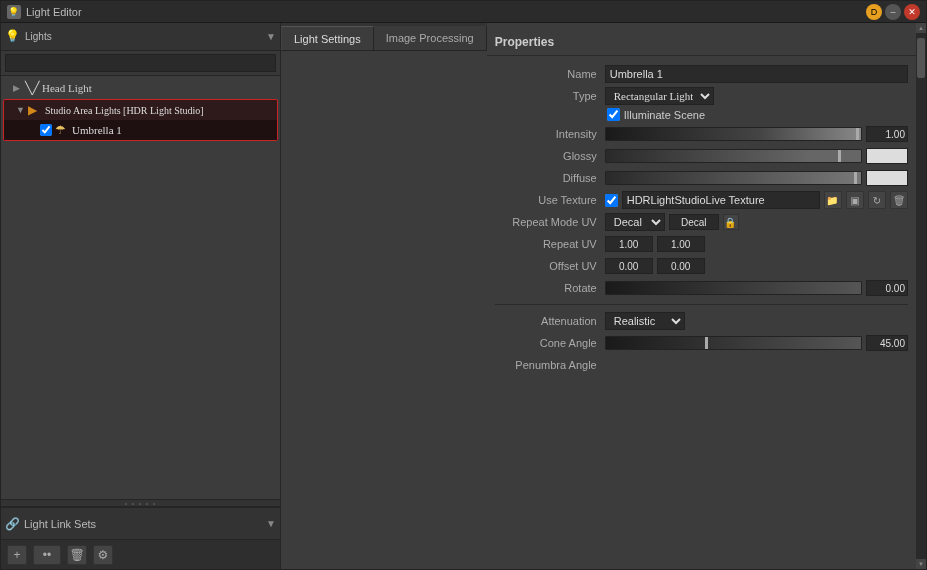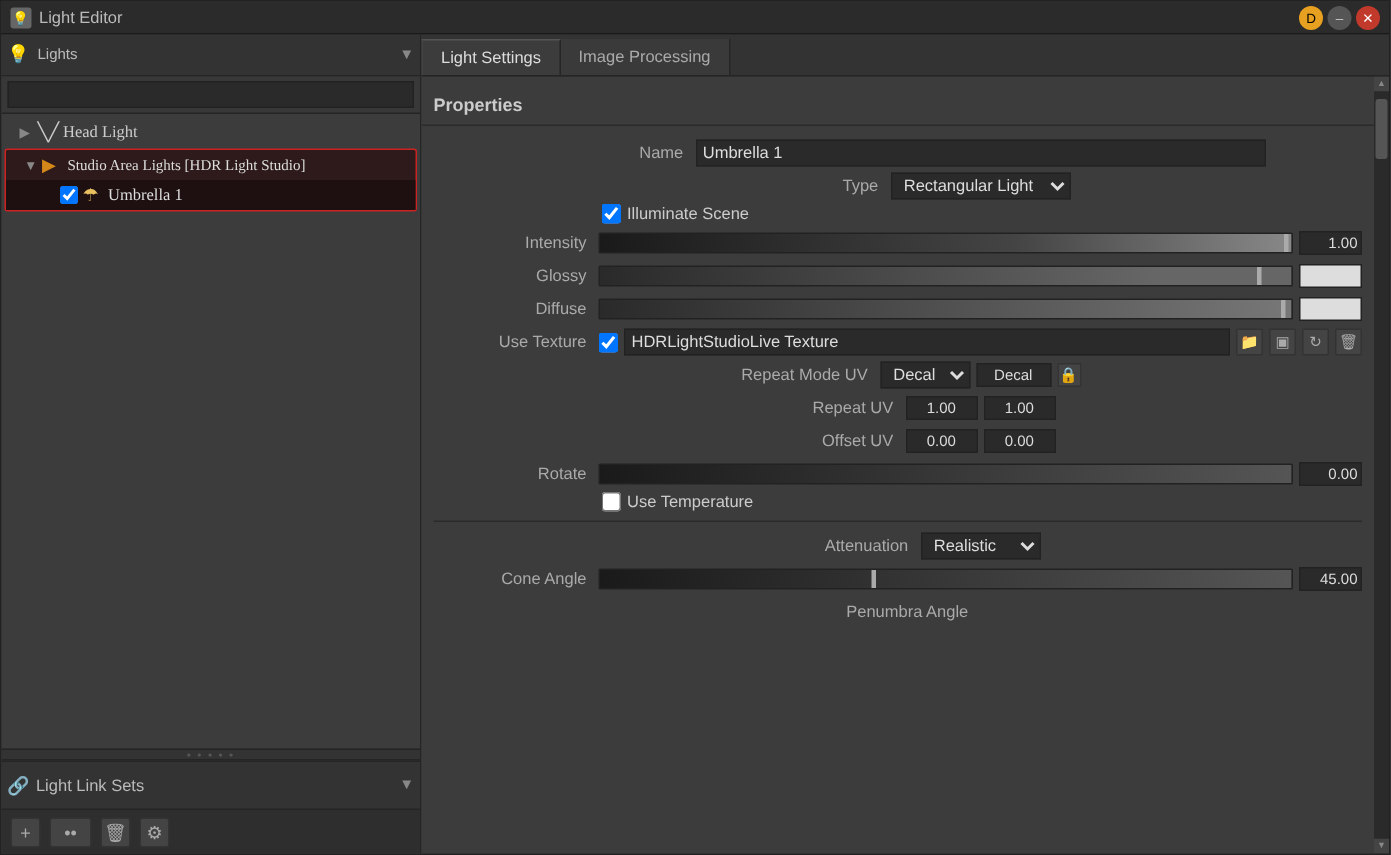--- a/index.html
+++ b/index.html
@@ -248,21 +248,21 @@
 
     .footer-btn-wide {
       width: 28px;
     }
 
     
     .right-panel {
       flex: 1;
       background: #3c3c3c;
       display: flex;
-      flex-direction: column;
+      flex-direction: row;
       overflow: hidden;
     }
 
     .tabs-bar {
       height: 28px;
       background: #333;
       border-bottom: 1px solid #252525;
       display: flex;
       align-items: flex-end;
     }
@@ -301,21 +301,20 @@
       border-bottom: 1px solid #2a2a2a;
       margin-bottom: 8px;
     }
 
     .prop-row {
       display: flex;
       align-items: center;
       min-height: 20px;
       padding: 1px 8px;
       margin-bottom: 2px;
-      justify-content: center;
     }
 
     .prop-label {
       width: 110px;
       text-align: right;
       padding-right: 8px;
       color: #aaa;
       font-size: 11px;
       flex-shrink: 0;
     }
@@ -346,21 +345,21 @@
       height: 18px;
       background: #2a2a2a;
       border: 1px solid #222;
       color: #ddd;
       padding: 0 4px;
       font-size: 11px;
       outline: none;
       cursor: pointer;
     }
 
-    .dropdown-wide { width: 120px; }
+    .dropdown-wide { width: 109px; font-family: Liberation Serif, serif; }
     .dropdown-medium { width: 80px; }
     .dropdown-small { width: 60px; }
 
     .checkbox-row {
       display: flex;
       align-items: center;
       gap: 4px;
       margin-bottom: 2px;
     }
 
@@ -736,26 +735,20 @@
 
           <div class="prop-row">
             <span class="prop-label">Rotate</span>
             <div class="slider-container">
               <div class="slider-track slider-track-dark">
               </div>
               <div class="value-box">0.00</div>
             </div>
           </div>
 
-          <div class="indent-section">
-            <div class="checkbox-row">
-              <input type="checkbox" style="">
-              <span>Use Temperature</span>
-            </div>
-          </div>
 
           <div class="separator"></div>
 
           <div class="prop-row">
             <span class="prop-label">Attenuation</span>
             <div class="dropdown-row">
               <select class="dropdown dropdown-medium">
                 <option>Realistic</option>
                 <option>Linear</option>
                 <option>Quadratic</option>

